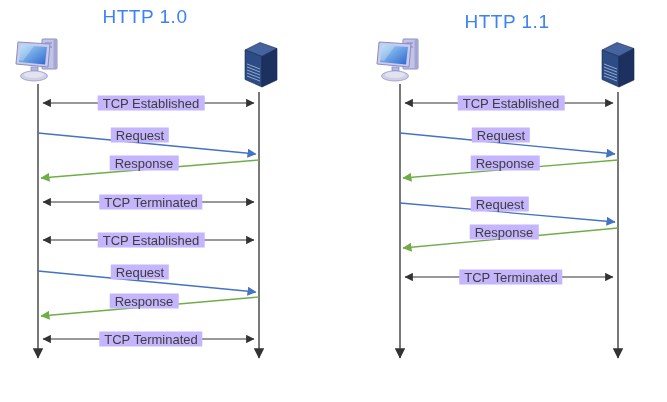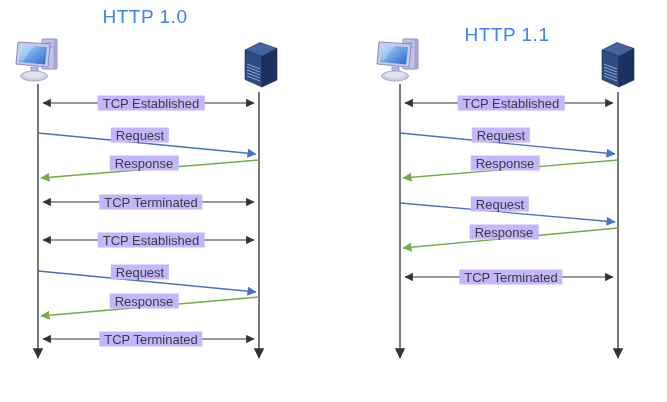--- a/index.html
+++ b/index.html
@@ -49,21 +49,21 @@
       <line x1="4" y1="30" x2="17" y2="35" stroke="#92a7cf" stroke-width="1"></line>
       <line x1="4" y1="33" x2="17" y2="38" stroke="#92a7cf" stroke-width="1"></line>
       <line x1="4" y1="36" x2="17" y2="41" stroke="#92a7cf" stroke-width="1"></line>
     </symbol>
   </defs>
 </svg>
 
 <div class="canvas">
 
   <div class="panel-title" style="left:145px;top:17px">HTTP 1.0</div>
-  <div class="panel-title" style="left:507px;top:35px">HTTP 1.1</div>
+  <div class="panel-title" style="left:507px;top:22px">HTTP 1.1</div>
 
   <svg class="icon" style="left:15px;top:36px" width="50" height="46">
       <use href="#icon-client"></use>
     </svg>
   <svg class="icon" style="left:243px;top:40px" width="36" height="48">
       <use href="#icon-server"></use>
     </svg>
   <svg class="icon" style="left:376px;top:36px" width="50" height="46">
       <use href="#icon-client"></use>
     </svg>

